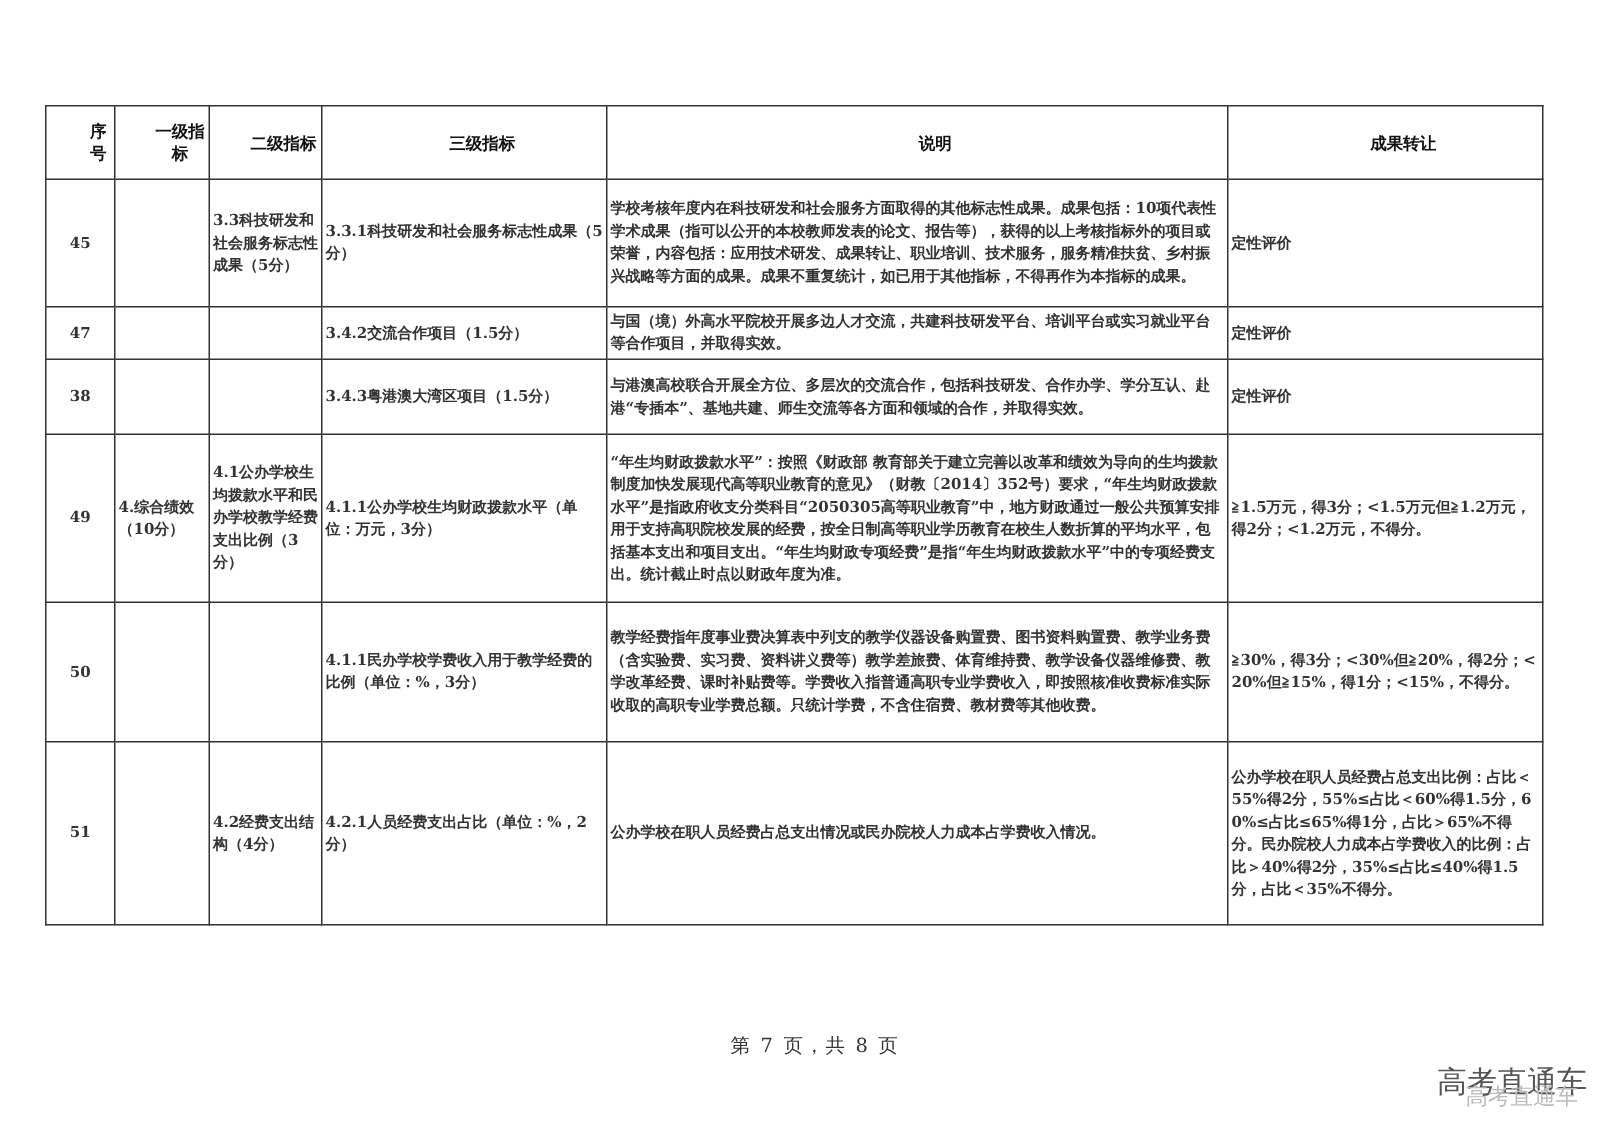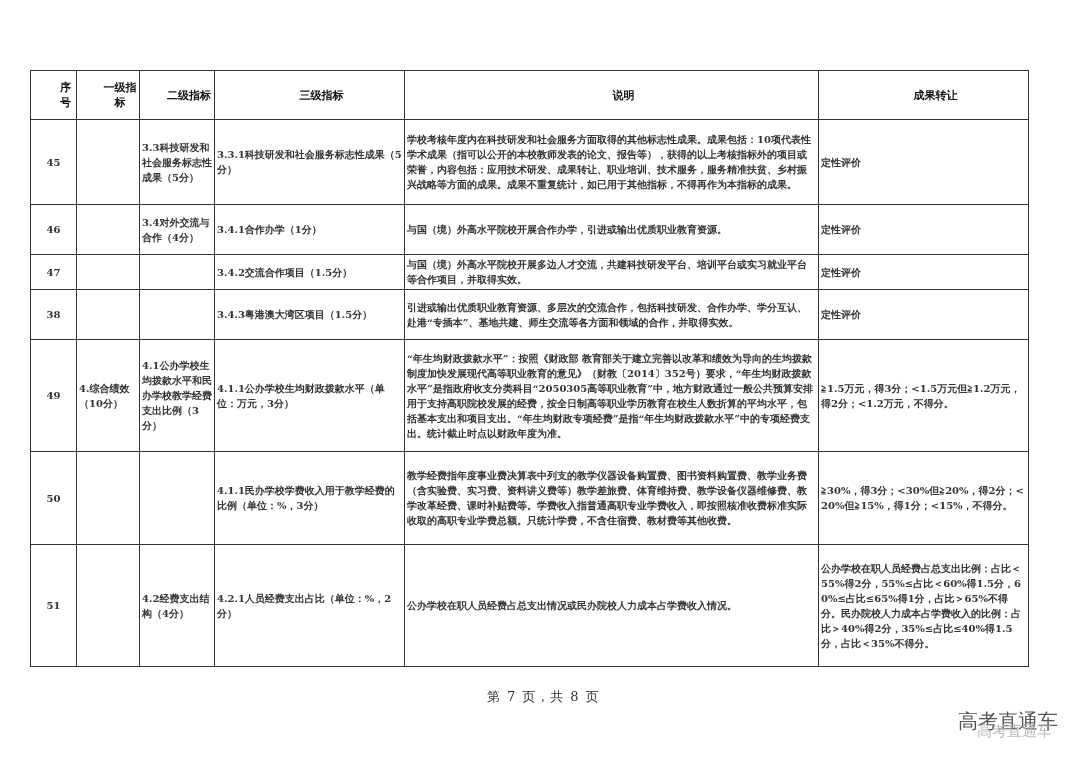--- a/index.html
+++ b/index.html
@@ -40,42 +40,34 @@
   </thead>
   <tbody>
     <tr style="height:85px">
       <td class="c-no">45</td>
       <td class="c-l1"></td>
       <td class="left">3.3科技研发和社会服务标志性成果（5分）</td>
       <td class="left">3.3.1科技研发和社会服务标志性成果（5分）</td>
       <td class="left">学校考核年度内在科技研发和社会服务方面取得的其他标志性成果。成果包括：10项代表性学术成果（指可以公开的本校教师发表的论文、报告等），获得的以上考核指标外的项目或荣誉，内容包括：应用技术研发、成果转让、职业培训、技术服务，服务精准扶贫、乡村振兴战略等方面的成果。成果不重复统计，如已用于其他指标，不得再作为本指标的成果。</td>
       <td class="left">定性评价</td>
     </tr>
-    <tr style="height:50px">
-      <td class="c-no">46</td>
-      <td class="c-l1"></td>
-      <td class="left">3.4对外交流与合作（4分）</td>
-      <td class="left">3.4.1合作办学（1分）</td>
-      <td class="left">与国（境）外高水平院校开展合作办学，引进或输出优质职业教育资源。</td>
-      <td class="left">定性评价</td>
-    </tr>
     <tr style="height:35px">
       <td class="c-no">47</td>
       <td class="c-l1"></td>
       <td class="left"></td>
       <td class="left">3.4.2交流合作项目（1.5分）</td>
       <td class="left">与国（境）外高水平院校开展多边人才交流，共建科技研发平台、培训平台或实习就业平台等合作项目，并取得实效。</td>
       <td class="left">定性评价</td>
     </tr>
     <tr style="height:50px">
       <td class="c-no">38</td>
       <td class="c-l1"></td>
       <td class="left"></td>
       <td class="left">3.4.3粤港澳大湾区项目（1.5分）</td>
-      <td class="left">引进或输出优质职业教育资源、多层次的交流合作，包括科技研发、合作办学、学分互认、赴港“专插本”、基地共建、师生交流等各方面和领域的合作，并取得实效。</td>
+      <td class="left">与港澳高校联合开展全方位、多层次的交流合作，包括科技研发、合作办学、学分互认、赴港“专插本”、基地共建、师生交流等各方面和领域的合作，并取得实效。</td>
       <td class="left">定性评价</td>
     </tr>
     <tr style="height:112px">
       <td class="c-no">49</td>
       <td class="c-l1">4.综合绩效（10分）</td>
       <td class="left">4.1公办学校生均拨款水平和民办学校教学经费支出比例（3分）</td>
       <td class="left">4.1.1公办学校生均财政拨款水平（单位：万元，3分）</td>
       <td class="left">“年生均财政拨款水平”：按照《财政部 教育部关于建立完善以改革和绩效为导向的生均拨款制度加快发展现代高等职业教育的意见》（财教〔2014〕352号）要求，“年生均财政拨款水平”是指政府收支分类科目“2050305高等职业教育”中，地方财政通过一般公共预算安排用于支持高职院校发展的经费，按全日制高等职业学历教育在校生人数折算的平均水平，包括基本支出和项目支出。“年生均财政专项经费”是指“年生均财政拨款水平”中的专项经费支出。统计截止时点以财政年度为准。</td>
       <td class="left">≧1.5万元，得3分；&lt;1.5万元但≧1.2万元，得2分；&lt;1.2万元，不得分。</td>
     </tr>

